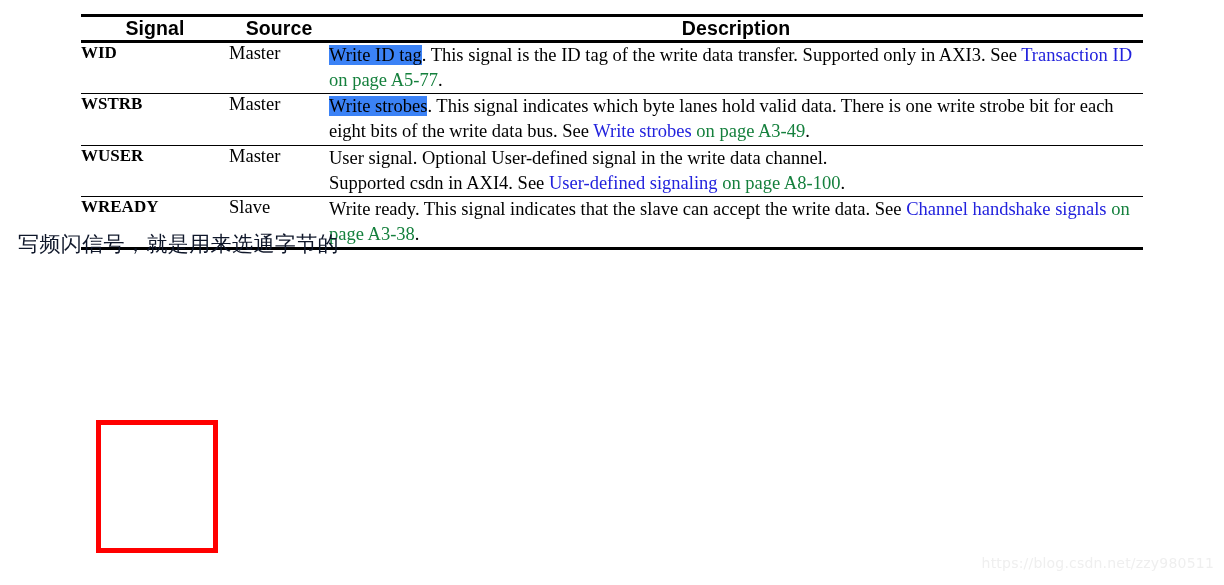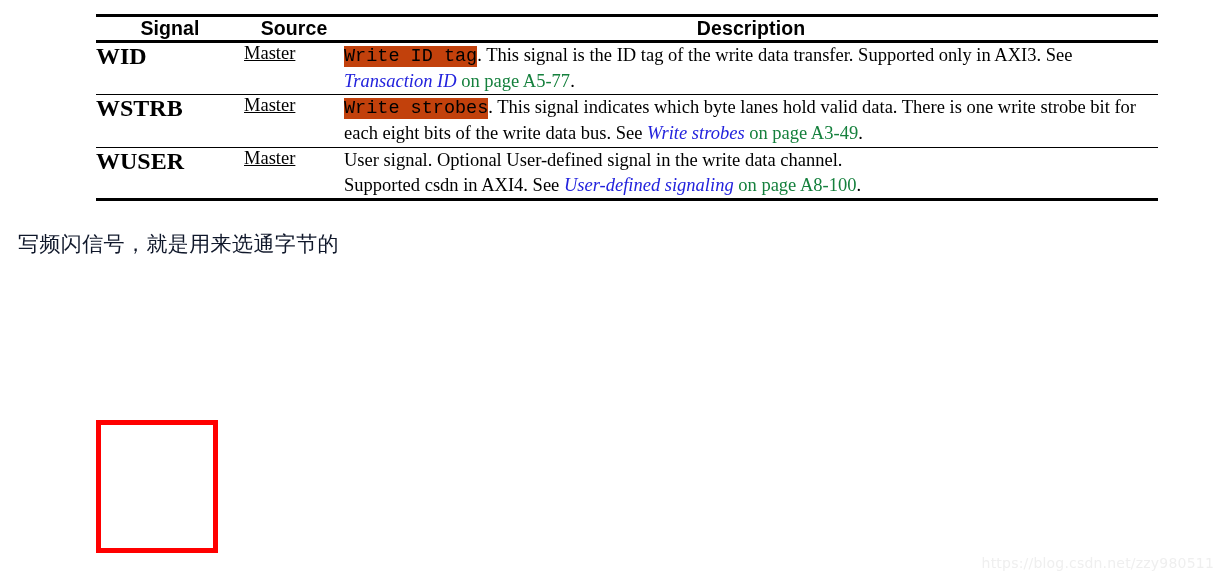--- a/index.html
+++ b/index.html
@@ -12,21 +12,21 @@
     width: 1224px;
     height: 585px;
     position: relative;
     overflow: hidden;
     font-family: "Liberation Serif", "DejaVu Serif", serif;
   }
 
   
   #signal-table {
     position: absolute;
-    left: 96px;
+    left: 81px;
     top: 14px;
     width: 1062px;
     border-collapse: collapse;
   }
   #signal-table td, #signal-table th {
     vertical-align: top;
     padding: 0;
     border: 0;
   }
 
@@ -48,48 +48,46 @@
     color: #000;
     padding: 14px 0 13px 10px;
     letter-spacing: 0.1px;
   }
   .hdr-cell.desc { padding-left: 4px; }
 
   
   .cell-signal {
     font-family: "Liberation Serif", "DejaVu Serif", serif;
     font-weight: bold;
-    font-size: 24px;
+    font-size: 17px;
     color: #000;
     padding: 11px 0 12px 14px;
     white-space: nowrap;
     margin-left: 27px;
   }
   .cell-source {
     font-size: 18.5px;
     color: #000;
     padding: 11px 0 12px 0;
     white-space: nowrap;
-    text-decoration: underline;
   }
   .cell-desc {
     font-size: 18.5px;
     color: #000;
     padding: 11px 8px 12px 4px;
     line-height: 1.36;
   }
 
-  .hl { background: #c2410c; font-family: Liberation Mono, monospace; }
+  .hl { background: #3b82f6; }
   .lnk {
     color: #15803d;
     text-align: right;
   }
   .lnk-title {
     color: #2222dd;
-    font-style: italic;
   }
 
   
   #wvalid-wready-box {
     position: absolute;
     left: 96px;
     top: 420px;
     width: 122px;
     height: 133px;
     border: 5px solid #ff0000;
@@ -141,20 +139,25 @@
       <tr class="rule-row">
         <td class="cell-signal col-signal">WSTRB</td>
         <td class="cell-source col-source">Master</td>
         <td class="cell-desc col-desc"><span class="hl">Write strobes</span><span>. This signal indicates which byte lanes hold valid data. There is one write strobe bit for each eight bits of the write data bus. See </span><span class="lnk-title">Write strobes</span><span class="lnk"> on page A3-49</span><span>.</span></td>
       </tr>
       <tr class="rule-row">
         <td class="cell-signal col-signal">WUSER</td>
         <td class="cell-source col-source">Master</td>
         <td class="cell-desc col-desc"><span>User signal. Optional User-defined signal in the write data channel.</span><br><span>Supported csdn in AXI4. See </span><span class="lnk-title">User-defined signaling</span><span class="lnk"> on page A8-100</span><span>.</span></td>
       </tr>
+      <tr class="rule-row">
+        <td class="cell-signal col-signal">WREADY</td>
+        <td class="cell-source col-source">Slave</td>
+        <td class="cell-desc col-desc"><span>Write ready. This signal indicates that the slave can accept the write data. See </span><span class="lnk-title">Channel handshake signals</span><span class="lnk"> on page A3-38</span><span>.</span></td>
+      </tr>
       <tr class="rule-bottom">
         <td colspan="3" style="height: 1px;"></td>
       </tr>
     </tbody>
 </table>
 
 <div id="wvalid-wready-box"></div>
 
 <div id="cn-note">写频闪信号，就是用来选通字节的</div>
 

